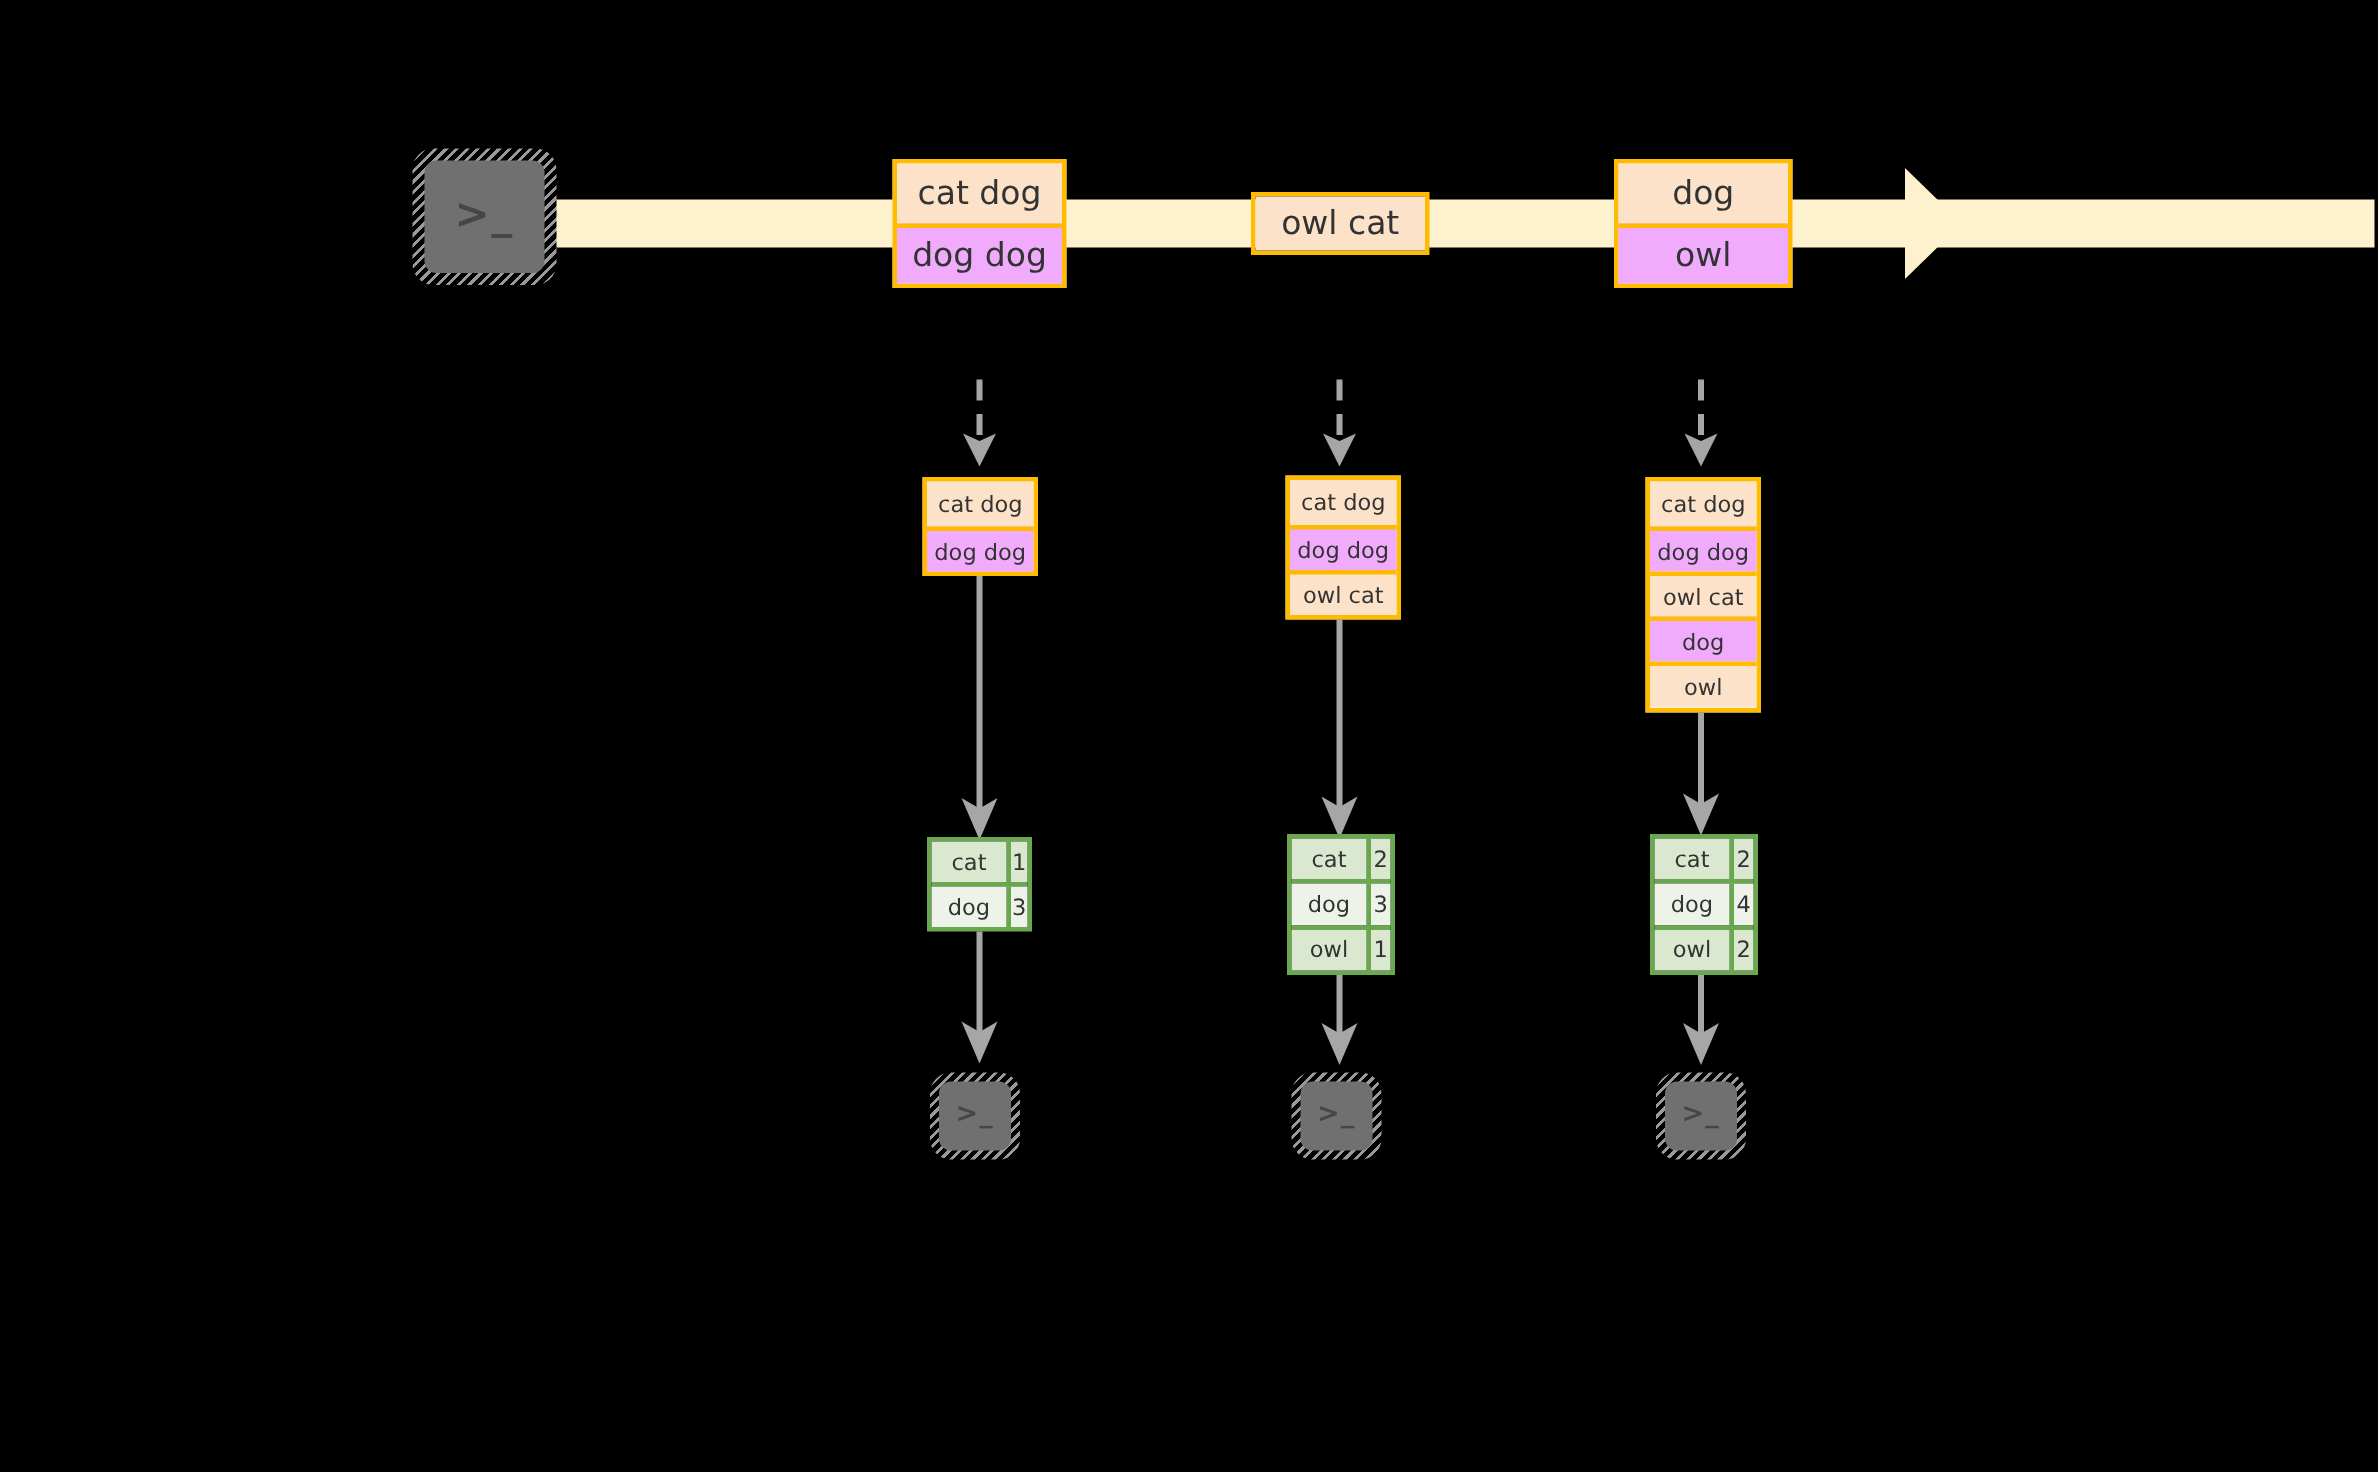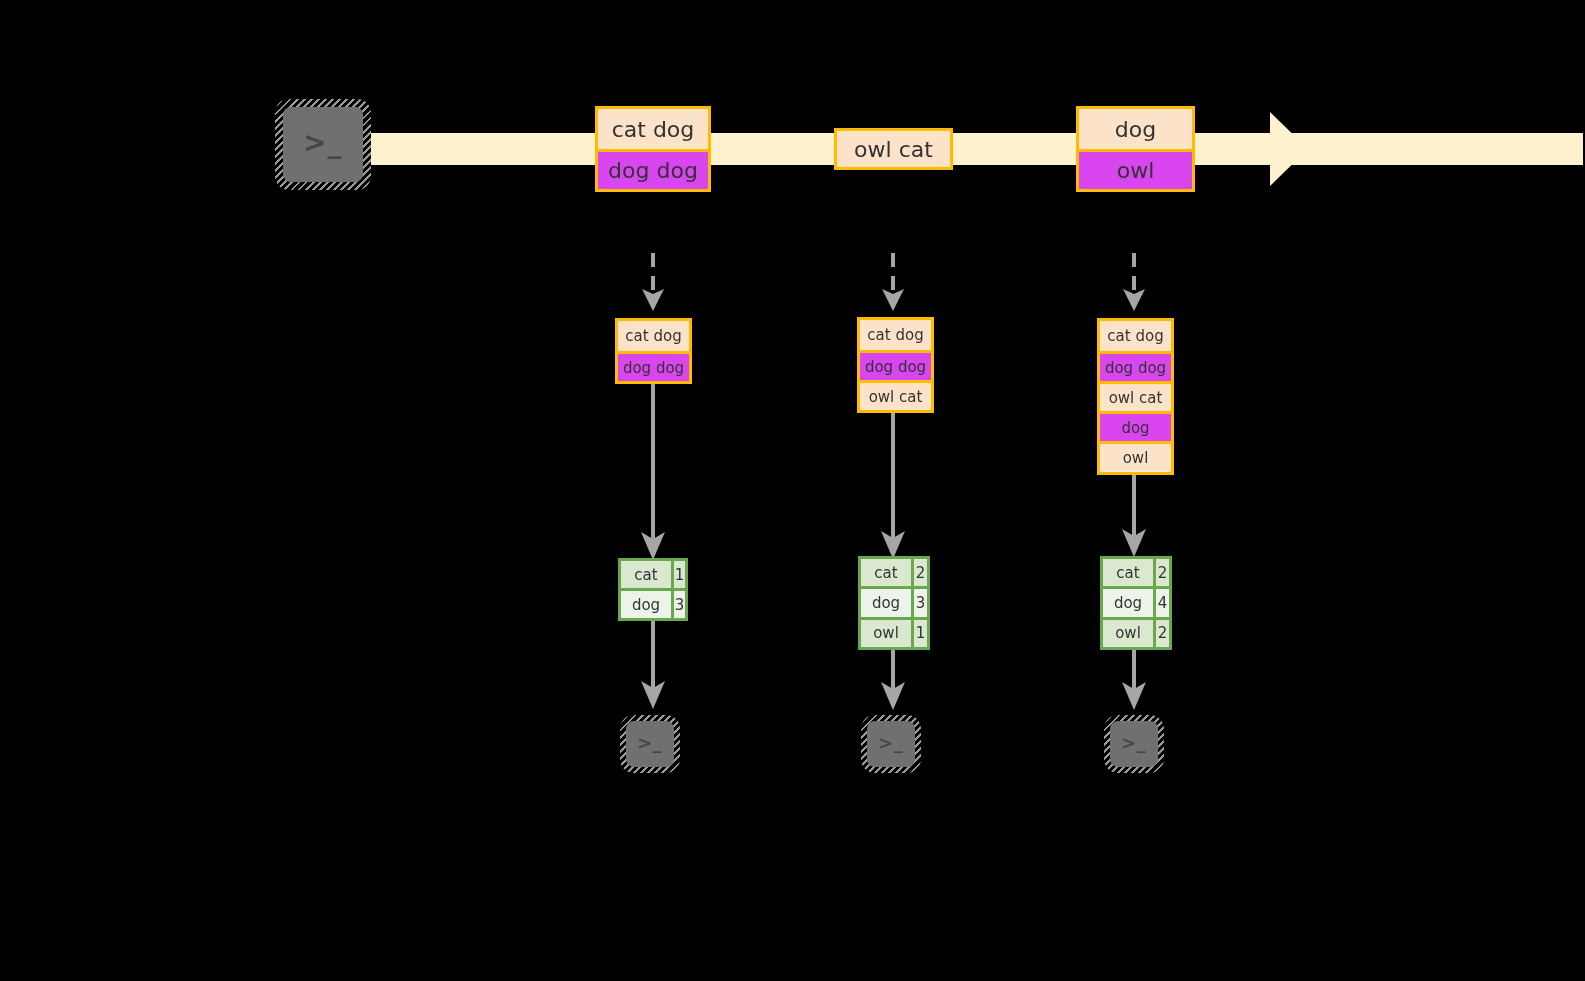--- a/index.html
+++ b/index.html
@@ -78,21 +78,21 @@
   }
   .obox .row {
     box-sizing: border-box;
     display: flex;
     align-items: center;
     justify-content: center;
     color: #333333;
     white-space: nowrap;
   }
   .obox .row.dark  { background: #fce2c8; }
-  .obox .row.light { background: #d946ef; }
+  .obox .row.light { background: #f0abfc; }
   .obox .row + .row { border-top: 3px solid #ffbb00; }
 
   
   .gbox {
     position: absolute;
     box-sizing: border-box;
     border: 3px solid #6aa84f;
     display: flex;
     flex-direction: column;
   }

